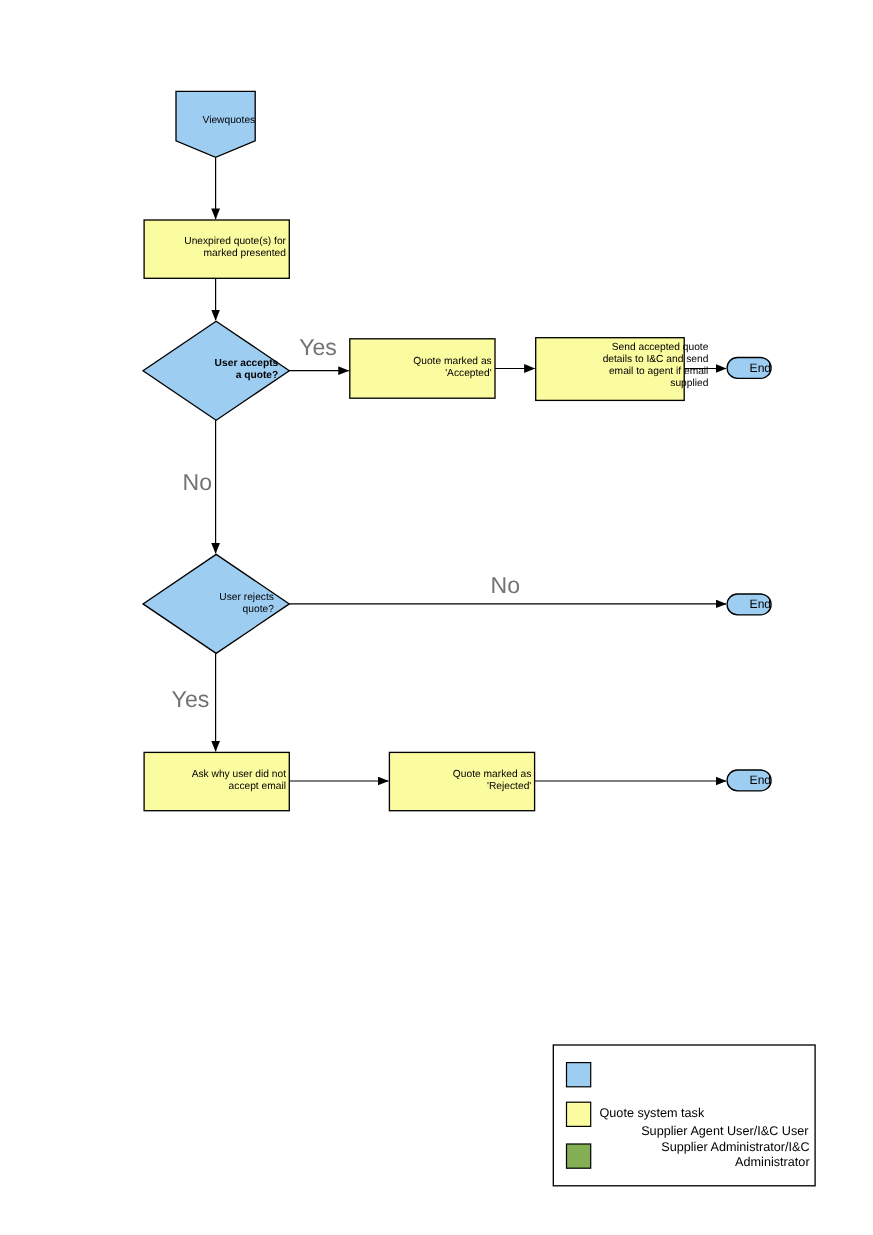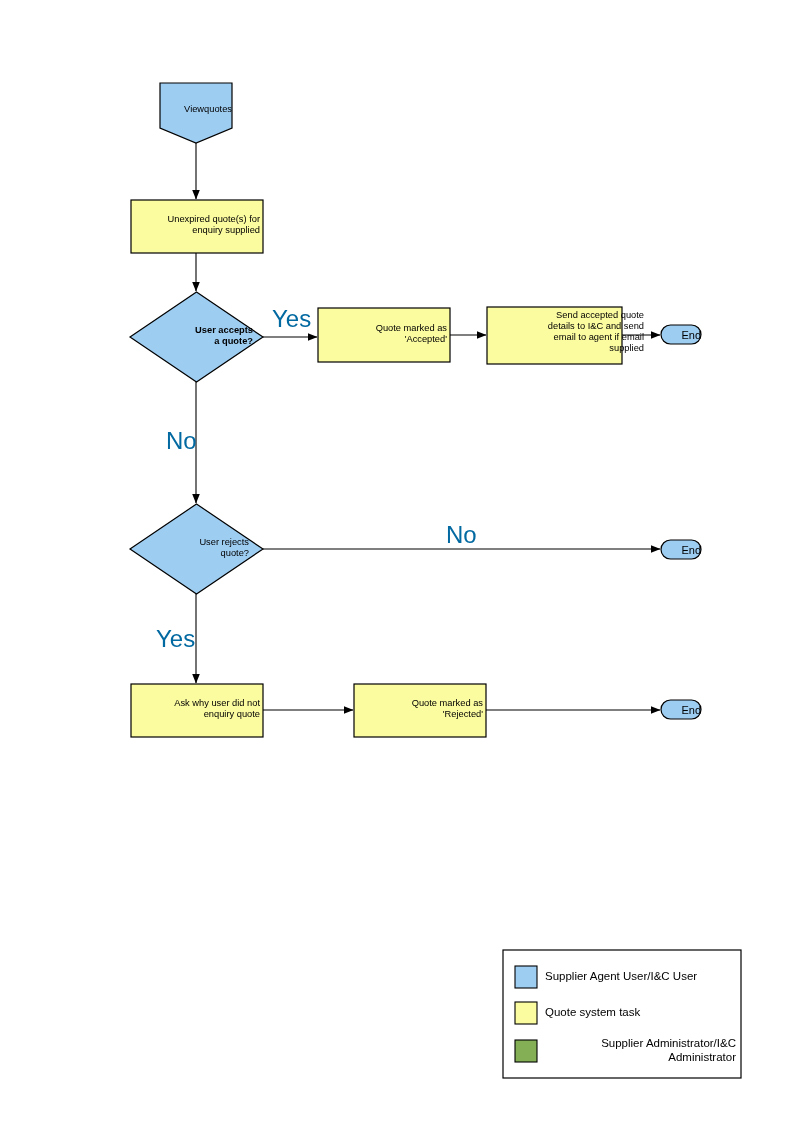--- a/index.html
+++ b/index.html
@@ -28,22 +28,22 @@
     line-height: 1.18;
     pointer-events: none;
     white-space: pre-line;
   }
   .box-label   { font-size: 9.3px; }
   .start-label { font-size: 9.3px; }
   .dec-label   { font-size: 9.3px; }
   .end-label   { font-size: 11px; }
   .edge-label {
     position: absolute;
-    font-size: 24px;
-    color: #0369a1;
+    font-size: 21px;
+    color: #737373;
     pointer-events: none;
   }
   .legend-label {
     position: absolute;
     font-size: 11.5px;
     color: #000000;
     line-height: 1.22;
     white-space: pre-line;
   }
 </style>
@@ -87,54 +87,54 @@
 
   <rect x="503" y="950" width="238" height="128" fill="#FFFFFF" stroke="#000000" stroke-width="1.2"></rect>
   <rect x="515" y="966" width="22" height="22" fill="#9ECDF2" stroke="#000000" stroke-width="1.1"></rect>
   <rect x="515" y="1002" width="22" height="22" fill="#FBFBA0" stroke="#000000" stroke-width="1.1"></rect>
   <rect x="515" y="1040" width="22" height="22" fill="#84AF54" stroke="#000000" stroke-width="1.1"></rect>
 </svg>
 
 <div class="node-label start-label" style="left:160px; top:104px; width:72px;">Viewquotes</div>
 
 <div class="node-label box-label" style="left:134px; top:214px; width:126px;">Unexpired quote(s) for
-enquiry supplied</div>
+marked presented</div>
 
 <div class="node-label dec-label" style="left:140px; top:325px; width:113px;font-weight:bold;">User accepts
 a quote?</div>
 
 <div class="node-label box-label" style="left:321px; top:323px; width:126px;">Quote  marked as
 'Accepted'</div>
 
 <div class="node-label box-label" style="left:489px; top:310px; width:155px;">Send accepted quote
 details to I&amp;C and send
 email to agent if email
 supplied</div>
 
 <div class="node-label end-label" style="left:661px; top:329px; width:40px;">End</div>
 
 <div class="node-label dec-label" style="left:136px; top:537px; width:113px;">User rejects
 quote?</div>
 
 <div class="node-label end-label" style="left:661px; top:544px; width:40px;">End</div>
 
 <div class="node-label box-label" style="left:134px; top:698px; width:126px;">Ask why user did not
-enquiry quote</div>
+accept email</div>
 
 <div class="node-label box-label" style="left:357px; top:698px; width:126px;">Quote  marked as
 'Rejected'</div>
 
 <div class="node-label end-label" style="left:661px; top:704px; width:40px;">End</div>
 
 <div class="edge-label" style="left:272px; top:305px;">Yes</div>
 
 <div class="edge-label" style="left:166px; top:427px;">No</div>
 
 <div class="edge-label" style="left:446px; top:521px;">No</div>
 
 <div class="edge-label" style="left:156px; top:625px;">Yes</div>
 
-<div class="legend-label" style="left:545px; top:969px; width:190px;">Supplier Agent User/I&amp;C User</div>
+<div class="legend-label" style="left:545px; top:1022px; width:190px;text-align:right;">Supplier Agent User/I&amp;C User</div>
 
 <div class="legend-label" style="left:545px; top:1005px; width:190px;">Quote system task</div>
 
 <div class="legend-label" style="left:540px; top:1036px; width:196px;text-align:right;">Supplier Administrator/I&amp;C
 Administrator</div>
 
 </body></html>

